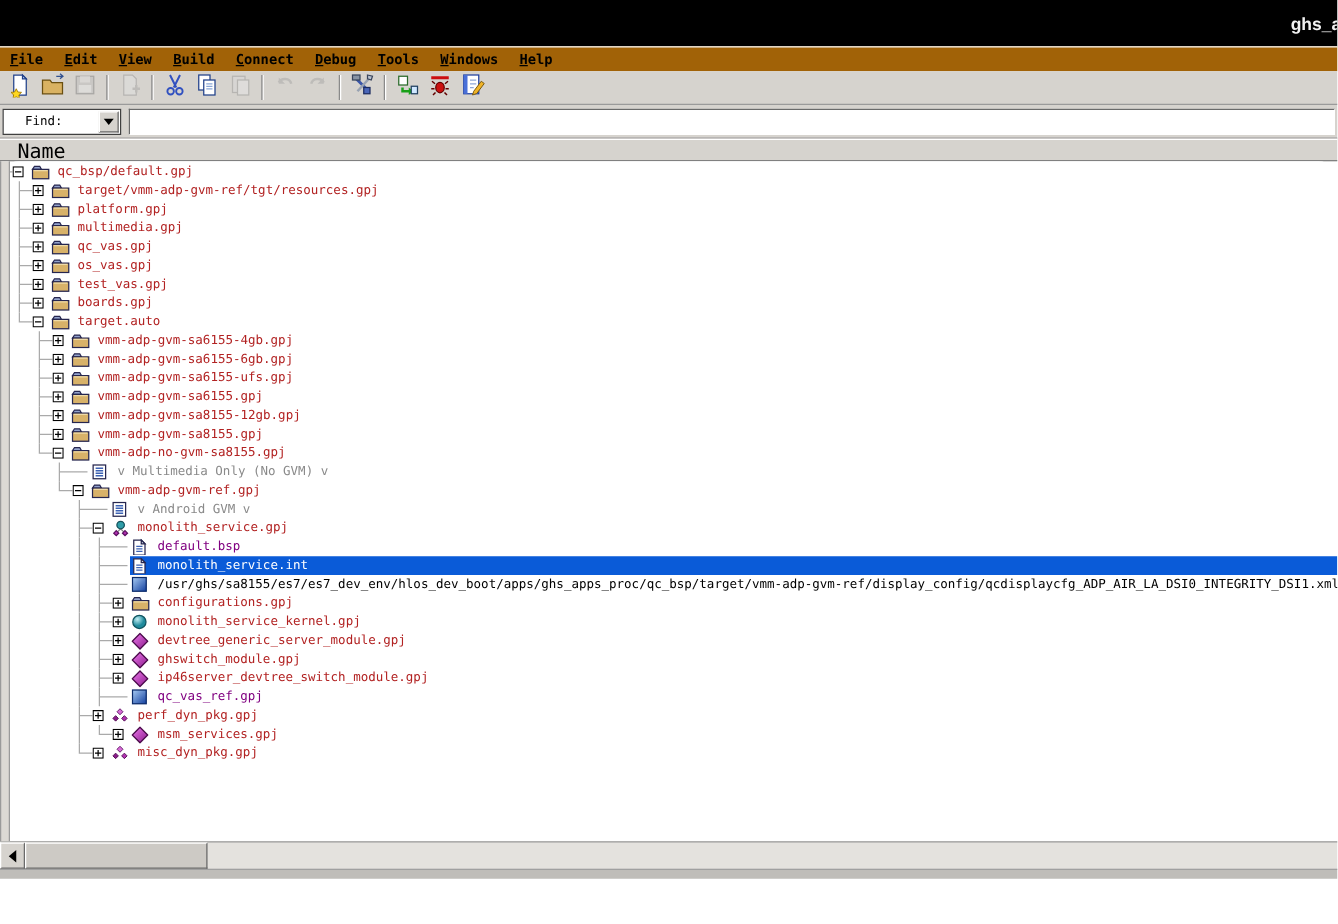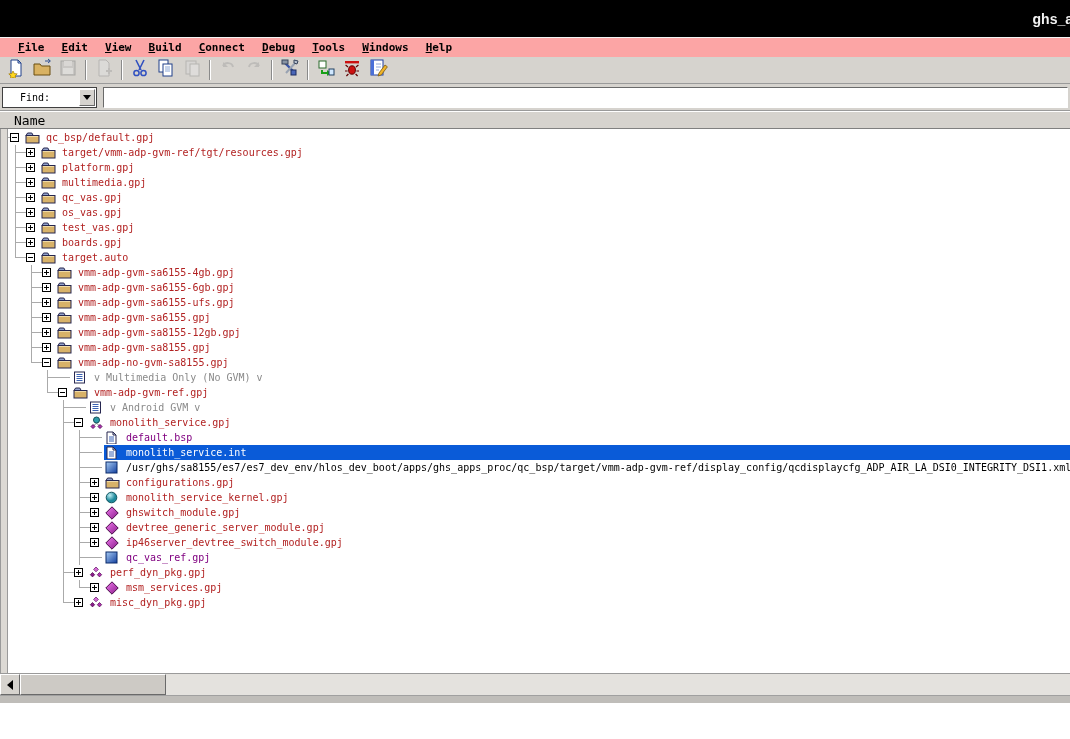--- a/index.html
+++ b/index.html
@@ -6,22 +6,22 @@
   html,body { width:1070px; height:739px; overflow:hidden; background:#fff;
     font-family:"DejaVu Sans Mono", monospace; }
 
   
   .titlebar { height:37px; background:#000000; display:flex; align-items:center;
     justify-content:flex-end; overflow:hidden;padding-left:15px; }
   .title-text { color:#f2f2f2; font-family:"Liberation Sans", sans-serif;
     font-weight:bold; font-size:14px; margin-right:-3px; white-space:nowrap; }
 
   
-  .menubar { height:20px; background:#fca5a5; border-top:1px solid #f5f5f5;
-    display:flex; align-items:center; padding-left:18px; }
+  .menubar { height:20px; background:#a16207; border-top:1px solid #f5f5f5;
+    display:flex; align-items:center; padding-left:8px; }
   .menu-item { font-size:11px; font-weight:bold; color:#000; margin-right:17px;
     white-space:nowrap; cursor:default; }
   .menu-item u { text-decoration:underline; }
 
   
   .toolbar { height:27px; background:#d6d3ce; display:flex; align-items:center;
     padding-left:3px; border-bottom:1px solid #9a9a9a; }
   .tb-btn { width:24px; height:24px; display:flex; align-items:center;
     justify-content:center; margin:0 1px; }
   .tb-btn.disabled { filter:grayscale(1) opacity(0.45); }
@@ -39,21 +39,21 @@
     display:flex; align-items:center; justify-content:center; }
   .find-combo-btn .arrow { width:0; height:0; border-left:4px solid transparent;
     border-right:4px solid transparent; border-top:5px solid #000; }
   .find-input { height:21px; margin-left:6px; flex:1; background:#fff;
     border:1px solid; border-color:#6a6a6a #fff #fff #6a6a6a;
     font-size:10px; font-family:"DejaVu Sans Mono", monospace; padding:0 3px; outline:none; }
 
   
   .colheader { height:18px; background:#d6d3ce; border-top:1px solid #fff;
     border-bottom:1px solid #808080; display:flex; align-items:center; }
-  .colheader-label { font-size:13px; color:#000; padding-left:14px; }
+  .colheader-label { font-size:16px; color:#000; padding-left:14px; }
 
   
   .treewrap { height:544px; background:#fff; display:flex;border-radius:15px; }
   .vstrip { width:8px; background:#dcd9d4; border-left:1px solid #9a9a9a;
     border-right:1px solid #9a9a9a; }
   .tree { flex:1; overflow:hidden; padding-top:1px; }
   .trow { height:15px; display:flex; align-items:stretch; white-space:nowrap; }
   .gcell { width:16px; height:15px; flex:none; }
   .g-v { background:linear-gradient(#aaa,#aaa) 7px 0/1px 15px no-repeat; }
   .g-t { background:linear-gradient(#aaa,#aaa) 7px 0/1px 15px no-repeat,
@@ -730,21 +730,21 @@
             <svg width="14" height="14">
               <defs>
                 <linearGradient id="dia" x1="0" y1="0" x2="1" y2="1">
                   <stop offset="0" stop-color="#ee7aee"></stop>
                   <stop offset="1" stop-color="#8a1a8a"></stop>
                 </linearGradient>
               </defs>
               <path d="M7 .8L13.2 7 7 13.2.8 7z" fill="url(#dia)" stroke="#4a0a4a"></path>
             </svg>
           </span>
-          <span class="tlabel c-red">ghswitch_module.gpj</span>
+          <span class="tlabel c-red">devtree_generic_server_module.gpj</span>
         </div>
       </div>
       <div class="trow">
         <span class="gcell"></span>
         <span class="gcell"></span>
         <span class="gcell"></span>
         <span class="gcell g-v"></span>
         <span class="gcell g-t"></span>
         <span class="expcell boxed">
           <svg width="9" height="9">
@@ -757,21 +757,21 @@
             <svg width="14" height="14">
               <defs>
                 <linearGradient id="dia" x1="0" y1="0" x2="1" y2="1">
                   <stop offset="0" stop-color="#ee7aee"></stop>
                   <stop offset="1" stop-color="#8a1a8a"></stop>
                 </linearGradient>
               </defs>
               <path d="M7 .8L13.2 7 7 13.2.8 7z" fill="url(#dia)" stroke="#4a0a4a"></path>
             </svg>
           </span>
-          <span class="tlabel c-red">devtree_generic_server_module.gpj</span>
+          <span class="tlabel c-red">ghswitch_module.gpj</span>
         </div>
       </div>
       <div class="trow">
         <span class="gcell"></span>
         <span class="gcell"></span>
         <span class="gcell"></span>
         <span class="gcell g-v"></span>
         <span class="gcell g-t"></span>
         <span class="expcell boxed">
           <svg width="9" height="9">

